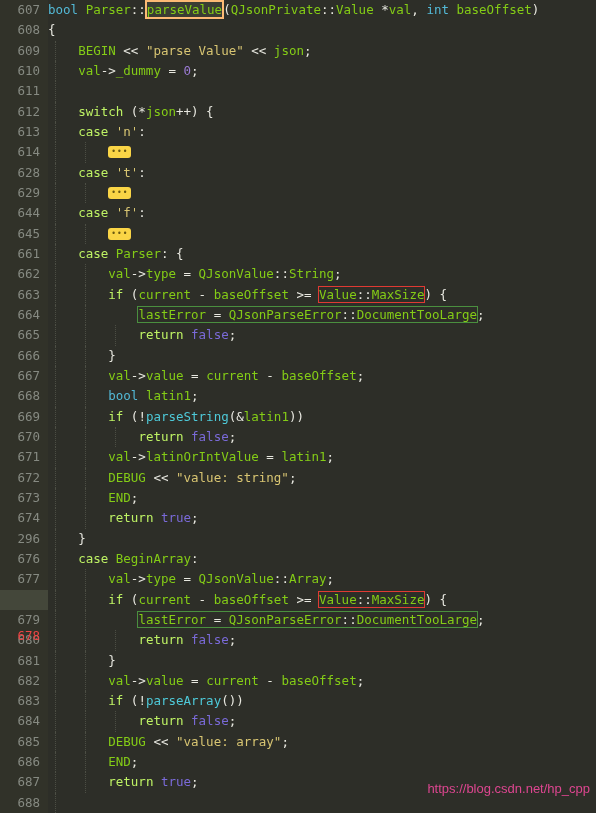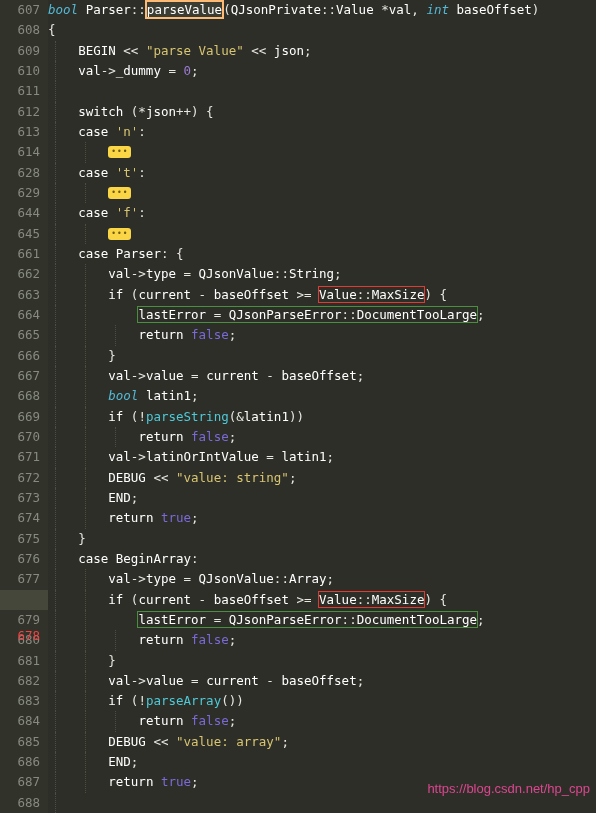--- a/index.html
+++ b/index.html
@@ -63,27 +63,27 @@
     position: absolute;
     top: 0;
     width: 1px; height: 20.33px;
     border-left: 1px dotted #4c4e44;
   }
   .g1 { left: 55px; }
   .g2 { left: 85px; }
   .g3 { left: 115px; }
 
   
-  .kw   { color: #ffffff; }
-  .typ  { color: #53b9d6; font-style: italic; }
+  .kw   { color: #bef264; }
+  .typ  { color: #53b9d6; }
   .fn   { color: #4ec9d8; text-align: center; }
   .str  { color: #d8c572; }
   .num  { color: #9b7bd4; }
   .lit  { color: #7a6ad8; }
-  .plain{ color: #ffffff; }
+  .plain{ color: #84cc16; }
   .op   { color: #e8e8e0; }
 
   
   .occ {
     color: #72c271;
     background: #3b3d33;
     border: 2px solid #fdba74;
     padding: 0 0px;
     margin: 0 -1px;
   }
@@ -148,21 +148,21 @@
       <div class="line"><span class="ln">665</span><div class="guide g1"></div><div class="guide g2"></div><div class="guide g3"></div><span class="code"><span class="op"> </span><span class="op"> </span><span class="op"> </span><span class="op"> </span><span class="op"> </span><span class="op"> </span><span class="op"> </span><span class="op"> </span><span class="op"> </span><span class="op"> </span><span class="op"> </span><span class="op"> </span><span class="kw">return</span><span class="op"> </span><span class="lit">false</span><span class="op">;</span></span></div>
       <div class="line"><span class="ln">666</span><div class="guide g1"></div><div class="guide g2"></div><span class="code"><span class="op"> </span><span class="op"> </span><span class="op"> </span><span class="op"> </span><span class="op"> </span><span class="op"> </span><span class="op"> </span><span class="op"> </span><span class="op">}</span></span></div>
       <div class="line"><span class="ln">667</span><div class="guide g1"></div><div class="guide g2"></div><span class="code"><span class="op"> </span><span class="op"> </span><span class="op"> </span><span class="op"> </span><span class="op"> </span><span class="op"> </span><span class="op"> </span><span class="op"> </span><span class="plain">val</span><span class="op">-</span><span class="op">&gt;</span><span class="plain">value</span><span class="op"> </span><span class="op">=</span><span class="op"> </span><span class="plain">current</span><span class="op"> </span><span class="op">-</span><span class="op"> </span><span class="plain">baseOffset</span><span class="op">;</span></span></div>
       <div class="line"><span class="ln">668</span><div class="guide g1"></div><div class="guide g2"></div><span class="code"><span class="op"> </span><span class="op"> </span><span class="op"> </span><span class="op"> </span><span class="op"> </span><span class="op"> </span><span class="op"> </span><span class="op"> </span><span class="typ">bool</span><span class="op"> </span><span class="plain">latin1</span><span class="op">;</span></span></div>
       <div class="line"><span class="ln">669</span><div class="guide g1"></div><div class="guide g2"></div><span class="code"><span class="op"> </span><span class="op"> </span><span class="op"> </span><span class="op"> </span><span class="op"> </span><span class="op"> </span><span class="op"> </span><span class="op"> </span><span class="kw">if</span><span class="op"> </span><span class="op">(</span><span class="op">!</span><span class="fn">parseString</span><span class="op">(</span><span class="op">&amp;</span><span class="plain">latin1</span><span class="op">)</span><span class="op">)</span></span></div>
       <div class="line"><span class="ln">670</span><div class="guide g1"></div><div class="guide g2"></div><div class="guide g3"></div><span class="code"><span class="op"> </span><span class="op"> </span><span class="op"> </span><span class="op"> </span><span class="op"> </span><span class="op"> </span><span class="op"> </span><span class="op"> </span><span class="op"> </span><span class="op"> </span><span class="op"> </span><span class="op"> </span><span class="kw">return</span><span class="op"> </span><span class="lit">false</span><span class="op">;</span></span></div>
       <div class="line"><span class="ln">671</span><div class="guide g1"></div><div class="guide g2"></div><span class="code"><span class="op"> </span><span class="op"> </span><span class="op"> </span><span class="op"> </span><span class="op"> </span><span class="op"> </span><span class="op"> </span><span class="op"> </span><span class="plain">val</span><span class="op">-</span><span class="op">&gt;</span><span class="plain">latinOrIntValue</span><span class="op"> </span><span class="op">=</span><span class="op"> </span><span class="plain">latin1</span><span class="op">;</span></span></div>
       <div class="line"><span class="ln">672</span><div class="guide g1"></div><div class="guide g2"></div><span class="code"><span class="op"> </span><span class="op"> </span><span class="op"> </span><span class="op"> </span><span class="op"> </span><span class="op"> </span><span class="op"> </span><span class="op"> </span><span class="plain">DEBUG</span><span class="op"> </span><span class="op">&lt;</span><span class="op">&lt;</span><span class="op"> </span><span class="str">"value: string"</span><span class="op">;</span></span></div>
       <div class="line"><span class="ln">673</span><div class="guide g1"></div><div class="guide g2"></div><span class="code"><span class="op"> </span><span class="op"> </span><span class="op"> </span><span class="op"> </span><span class="op"> </span><span class="op"> </span><span class="op"> </span><span class="op"> </span><span class="plain">END</span><span class="op">;</span></span></div>
       <div class="line"><span class="ln">674</span><div class="guide g1"></div><div class="guide g2"></div><span class="code"><span class="op"> </span><span class="op"> </span><span class="op"> </span><span class="op"> </span><span class="op"> </span><span class="op"> </span><span class="op"> </span><span class="op"> </span><span class="kw">return</span><span class="op"> </span><span class="lit">true</span><span class="op">;</span></span></div>
-      <div class="line"><span class="ln">675</span><div class="guide g1"></div><span class="code"><span class="op"> </span><span class="op"> </span><span class="op"> </span><span class="op"> </span><span class="op">}</span></span></div>
+      <div class="line"><span class="ln">296</span><div class="guide g1"></div><span class="code"><span class="op"> </span><span class="op"> </span><span class="op"> </span><span class="op"> </span><span class="op">}</span></span></div>
       <div class="line"><span class="ln">676</span><div class="guide g1"></div><span class="code"><span class="op"> </span><span class="op"> </span><span class="op"> </span><span class="op"> </span><span class="kw">case</span><span class="op"> </span><span class="plain">BeginArray</span><span class="op">:</span></span></div>
       <div class="line"><span class="ln">677</span><div class="guide g1"></div><div class="guide g2"></div><span class="code"><span class="op"> </span><span class="op"> </span><span class="op"> </span><span class="op"> </span><span class="op"> </span><span class="op"> </span><span class="op"> </span><span class="op"> </span><span class="plain">val</span><span class="op">-</span><span class="op">&gt;</span><span class="plain">type</span><span class="op"> </span><span class="op">=</span><span class="op"> </span><span class="plain">QJsonValue</span><span class="op">:</span><span class="op">:</span><span class="plain">Array</span><span class="op">;</span></span></div>
       <div class="line cur"><div class="ln-band"></div><span class="ln">678</span><div class="guide g1"></div><div class="guide g2"></div><span class="code"><span class="op"> </span><span class="op"> </span><span class="op"> </span><span class="op"> </span><span class="op"> </span><span class="op"> </span><span class="op"> </span><span class="op"> </span><span class="kw">if</span><span class="op"> </span><span class="op">(</span><span class="plain">current</span><span class="op"> </span><span class="op">-</span><span class="op"> </span><span class="plain">baseOffset</span><span class="op"> </span><span class="op">&gt;</span><span class="op">=</span><span class="op"> </span><span class="boxred"><span class="plain">Value</span><span class="op">:</span><span class="op">:</span><span class="plain">MaxSize</span></span><span class="op">)</span><span class="op"> </span><span class="op">{</span></span></div>
       <div class="line"><span class="ln">679</span><div class="guide g1"></div><div class="guide g2"></div><span class="code"><span class="op"> </span><span class="op"> </span><span class="op"> </span><span class="op"> </span><span class="op"> </span><span class="op"> </span><span class="op"> </span><span class="op"> </span><span class="op"> </span><span class="op"> </span><span class="op"> </span><span class="op"> </span><span class="boxgreen"><span class="plain">lastError</span><span class="op"> </span><span class="op">=</span><span class="op"> </span><span class="plain">QJsonParseError</span><span class="op">:</span><span class="op">:</span><span class="plain">DocumentTooLarge</span></span><span class="op">;</span></span></div>
       <div class="line"><span class="ln">680</span><div class="guide g1"></div><div class="guide g2"></div><div class="guide g3"></div><span class="code"><span class="op"> </span><span class="op"> </span><span class="op"> </span><span class="op"> </span><span class="op"> </span><span class="op"> </span><span class="op"> </span><span class="op"> </span><span class="op"> </span><span class="op"> </span><span class="op"> </span><span class="op"> </span><span class="kw">return</span><span class="op"> </span><span class="lit">false</span><span class="op">;</span></span></div>
       <div class="line"><span class="ln">681</span><div class="guide g1"></div><div class="guide g2"></div><span class="code"><span class="op"> </span><span class="op"> </span><span class="op"> </span><span class="op"> </span><span class="op"> </span><span class="op"> </span><span class="op"> </span><span class="op"> </span><span class="op">}</span></span></div>
       <div class="line"><span class="ln">682</span><div class="guide g1"></div><div class="guide g2"></div><span class="code"><span class="op"> </span><span class="op"> </span><span class="op"> </span><span class="op"> </span><span class="op"> </span><span class="op"> </span><span class="op"> </span><span class="op"> </span><span class="plain">val</span><span class="op">-</span><span class="op">&gt;</span><span class="plain">value</span><span class="op"> </span><span class="op">=</span><span class="op"> </span><span class="plain">current</span><span class="op"> </span><span class="op">-</span><span class="op"> </span><span class="plain">baseOffset</span><span class="op">;</span></span></div>
       <div class="line"><span class="ln">683</span><div class="guide g1"></div><div class="guide g2"></div><span class="code"><span class="op"> </span><span class="op"> </span><span class="op"> </span><span class="op"> </span><span class="op"> </span><span class="op"> </span><span class="op"> </span><span class="op"> </span><span class="kw">if</span><span class="op"> </span><span class="op">(</span><span class="op">!</span><span class="fn">parseArray</span><span class="op">(</span><span class="op">)</span><span class="op">)</span></span></div>
       <div class="line"><span class="ln">684</span><div class="guide g1"></div><div class="guide g2"></div><div class="guide g3"></div><span class="code"><span class="op"> </span><span class="op"> </span><span class="op"> </span><span class="op"> </span><span class="op"> </span><span class="op"> </span><span class="op"> </span><span class="op"> </span><span class="op"> </span><span class="op"> </span><span class="op"> </span><span class="op"> </span><span class="kw">return</span><span class="op"> </span><span class="lit">false</span><span class="op">;</span></span></div>
       <div class="line"><span class="ln">685</span><div class="guide g1"></div><div class="guide g2"></div><span class="code"><span class="op"> </span><span class="op"> </span><span class="op"> </span><span class="op"> </span><span class="op"> </span><span class="op"> </span><span class="op"> </span><span class="op"> </span><span class="plain">DEBUG</span><span class="op"> </span><span class="op">&lt;</span><span class="op">&lt;</span><span class="op"> </span><span class="str">"value: array"</span><span class="op">;</span></span></div>

